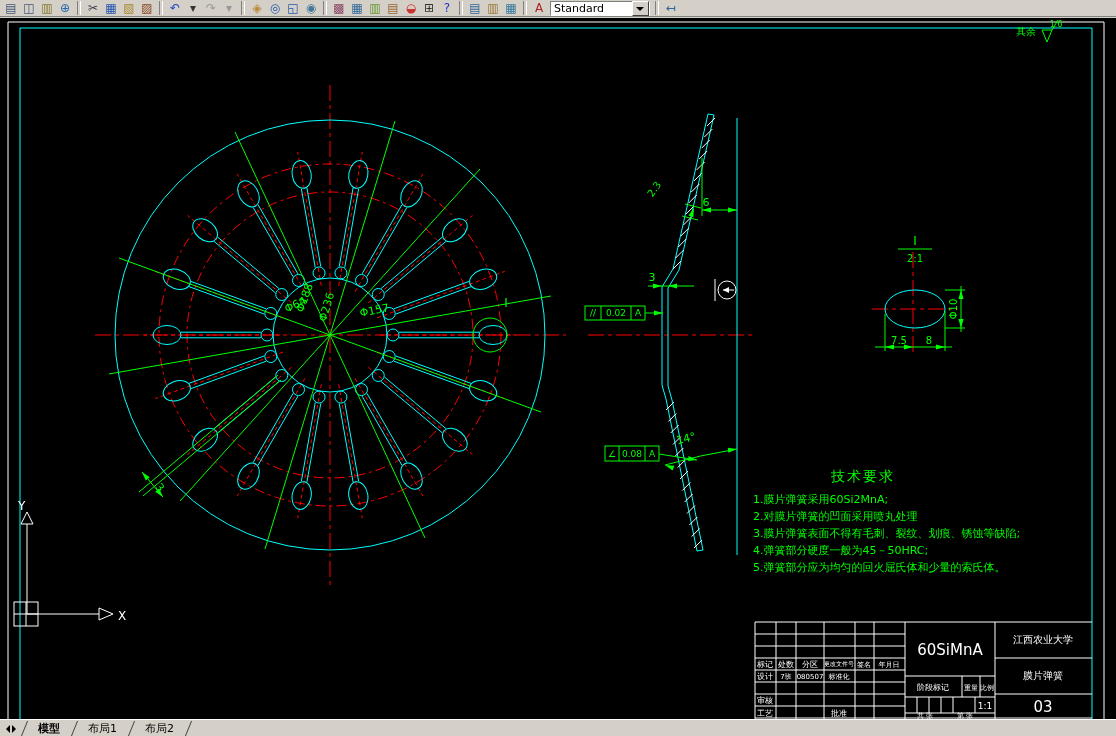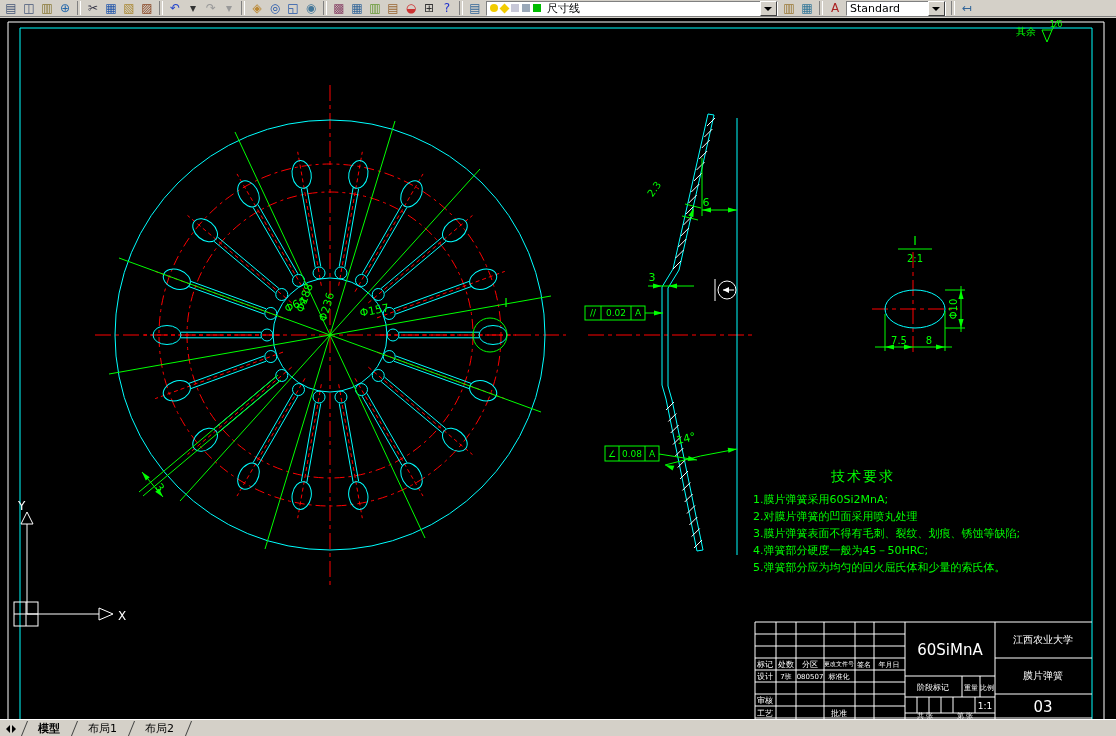--- a/index.html
+++ b/index.html
@@ -142,31 +142,20 @@
       </span>
       <span class="tbicon">
         <b class="ig" style="--c: #2233cc;">?</b>
       </span>
   </div>
   <i class="sep"></i>
   <div class="tbg">
     <span class="tbicon">
         <b class="ig" style="--c: #336699;">▤</b>
       </span>
-  </div>
-  <div class="combo" id="layercombo">
-    <span class="mini-wrap">
-      <i class="mini" data-shape="circle" style="--c: #f2cc00;"></i>
-        <i class="mini" data-shape="diamond" style="--c: #f2cc00;"></i>
-        <i class="mini" data-shape="square" style="--c: #c8c8d8;"></i>
-        <i class="mini" data-shape="square" style="--c: #9aa8b8;"></i>
-        <i class="mini" data-shape="square" style="--c: #00bb00;"></i>
-    </span>
-    <span class="combo-text">尺寸线</span>
-    <span class="drop"></span>
   </div>
   <div class="tbg">
     <span class="tbicon">
         <b class="ig" style="--c: #997733;">▥</b>
       </span>
       <span class="tbicon">
         <b class="ig" style="--c: #337799;">▦</b>
       </span>
   </div>
   <i class="sep"></i>

